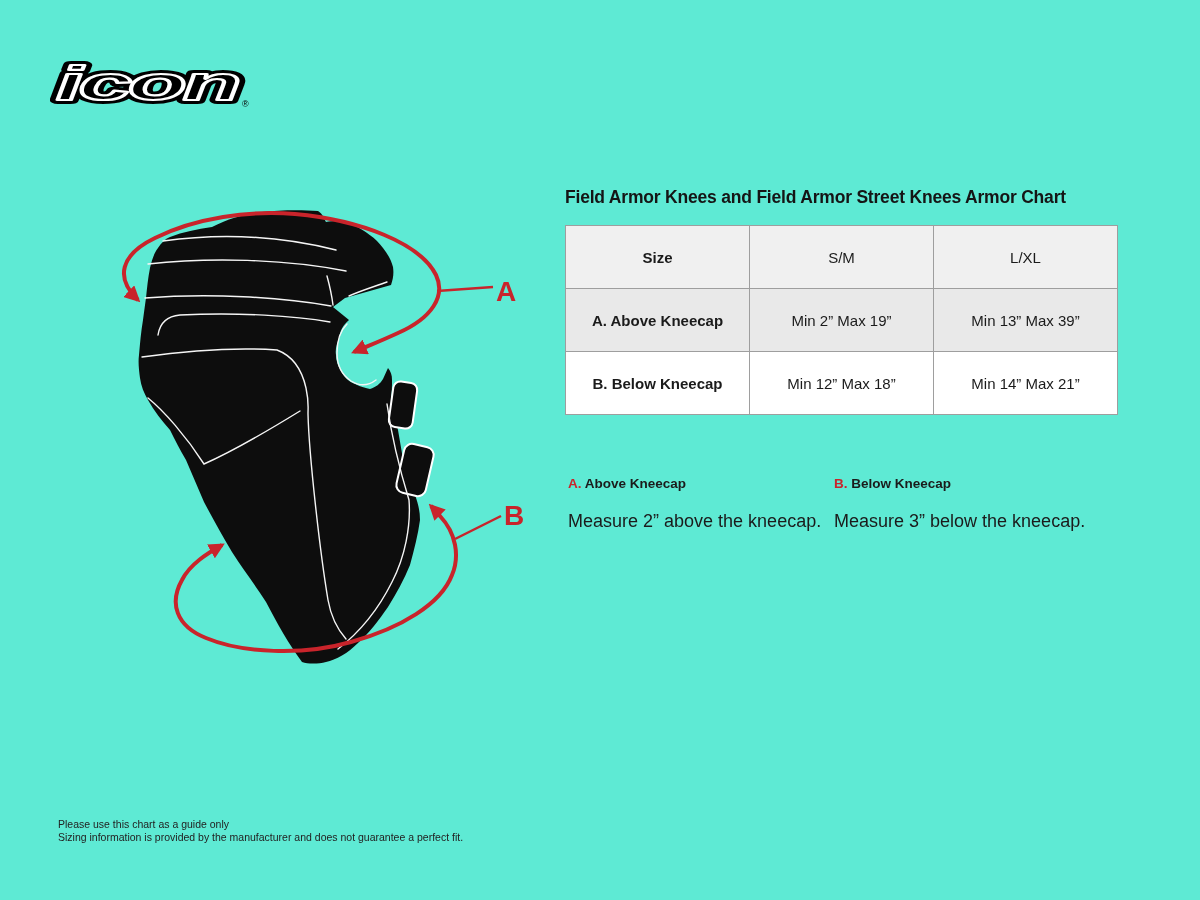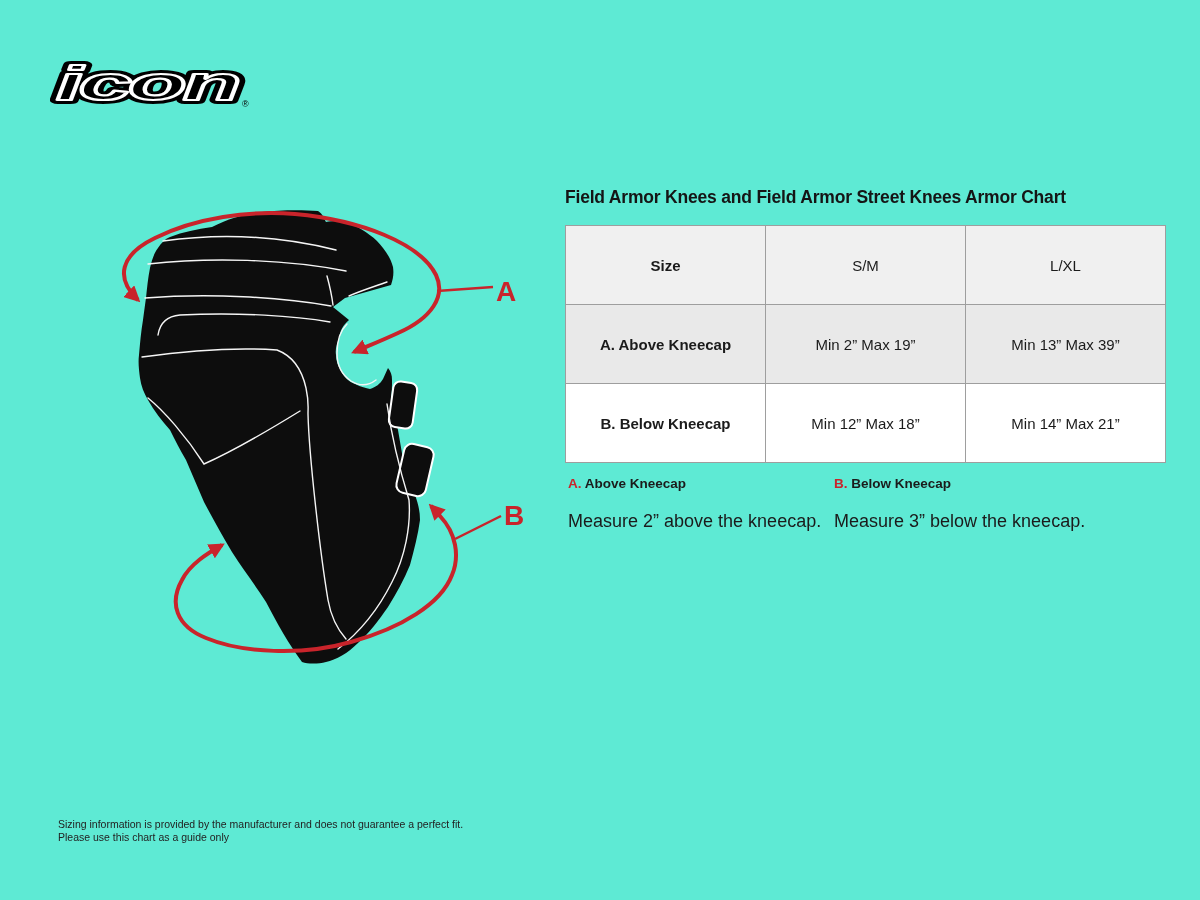--- a/index.html
+++ b/index.html
@@ -11,21 +11,21 @@
 
   
   .diagram { position:absolute; left:80px; top:170px; width:480px; height:520px; }
 
   
   .chart-title { position:absolute; left:565px; top:187px; font-size:17.5px; font-weight:bold; letter-spacing:-0.2px; color:#151515; }
 
   table.size-table { position:absolute; left:565px; top:225px; width:526px; border-collapse:collapse; table-layout:fixed; }
   table.size-table th, table.size-table td {
     width:175px; height:54px; text-align:center; vertical-align:middle;
-    border:1.5px solid #9e9e9e; font-size:15px; font-weight:normal; color:#1b1b1b; padding:12px;
+    border:1.5px solid #9e9e9e; font-size:15px; font-weight:normal; color:#1b1b1b; padding:4px;
   }
   table.size-table thead th { background:#f0f0f0; }
   table.size-table .c-label { font-weight:bold; }
   table.size-table tr.row-a td { background:#e9e9e9; }
   table.size-table tr.row-b td { background:#ffffff; }
 
   .measure-heading { position:absolute; left:565px; top:442px; font-size:17.5px; font-weight:bold; color:#151515; }
   .measure-items { position:absolute; left:568px; top:476px; display:flex; }
   .measure-item { width:266px; }
   .m-label { font-size:13.5px; font-weight:bold; color:#1b1b1b; }
@@ -138,17 +138,17 @@
     <div class="measure-item">
       <div class="m-label">
         <span class="m-letter">B.</span>
         <span>Below Kneecap</span>
       </div>
       <div class="m-desc">Measure 3” below the kneecap.</div>
     </div>
   </div>
 
   <div class="footer-note">
+    <div>Please use this chart as a guide only</div>
     <div>Sizing information is provided by the manufacturer and does not guarantee a perfect fit.</div>
-    <div>Please use this chart as a guide only</div>
   </div>
 
 </div>
 
 </body></html>

